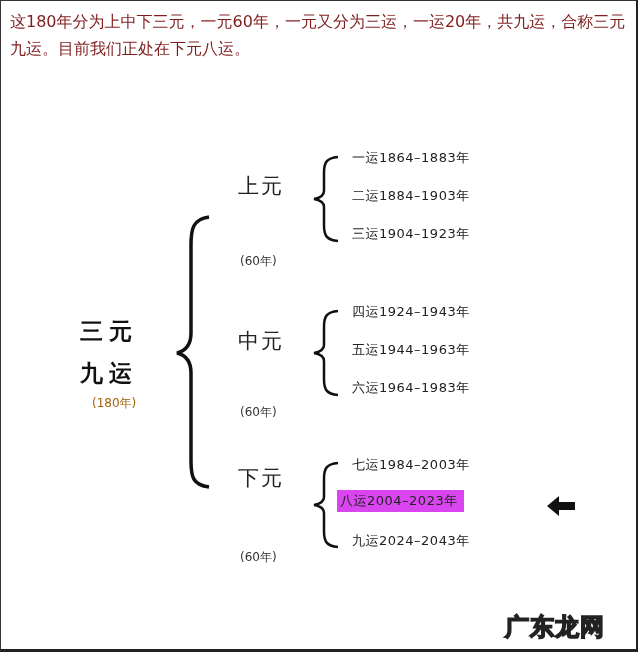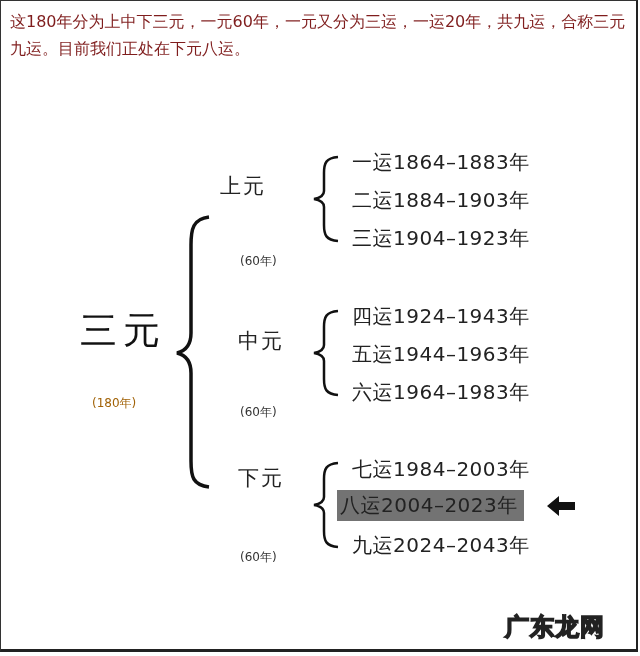--- a/index.html
+++ b/index.html
@@ -1,45 +1,46 @@
 <!DOCTYPE html>
 <html><head>
 <meta charset="utf-8">
 <style>
   html, body { margin:0; padding:0; background:#ffffff; }
   body { width:640px; height:656px; position:relative; overflow:hidden; font-family:"DejaVu Sans", sans-serif; color:#111; }
   .frame { position:absolute; left:0; top:0; width:638px; height:652px; border:1px solid #333; border-right:2px solid #222; border-bottom:3px solid #222; box-sizing:border-box; }
   .intro { position:absolute; left:10px; top:8px; width:620px; font-size:16px; line-height:27px; color:#7f1d1d; }
-  .root-title { position:absolute; left:80px; top:310px; font-size:37px; line-height:42px; letter-spacing:6px; color:#111; font-family:"DejaVu Serif", serif; }
+  .root-title { position:absolute; left:80px; top:310px; font-size:23px; line-height:42px; letter-spacing:6px; color:#111; font-family:"DejaVu Serif", serif;font-weight:bold; }
   .root-sub { position:absolute; left:92px; top:395px; font-size:12px; color:#a16207; }
   .group-title { position:absolute; font-size:21px; color:#222; font-family:"DejaVu Serif", serif; letter-spacing:2px; }
   .group-sub { position:absolute; font-size:12px; color:#333;margin-top:48px; }
-  .row { position:absolute; left:352px; font-size:20px; color:#222; white-space:nowrap; letter-spacing:0.5px; }
-  .row.highlight { background:#737373; padding:2px 6px 2px 3px; left:337px;text-align:center; }
+  .row { position:absolute; left:352px; font-size:13px; color:#222; white-space:nowrap; letter-spacing:0.5px; }
+  .row.highlight { background:#d946ef; padding:2px 6px 2px 3px; left:337px;text-align:center; }
   svg.brace { position:absolute; overflow:visible; }
   .arrow { position:absolute; left:547px; top:496px; width:28px; height:20px; }
   .watermark { position:absolute; left:505px; top:611px; font-size:24px; font-weight:bold; color:#fff; -webkit-text-stroke:1.5px #222; letter-spacing:1px;text-align:right; }
 </style>
 </head>
 <body>
 
 <div class="frame"></div>
 
 <div class="intro">这180年分为上中下三元，一元60年，一元又分为三运，一运20年，共九运，合称三元九运。目前我们正处在下元八运。</div>
 
 <div class="root-title">
   <div>三元</div>
+  <div>九运</div>
 </div>
 <div class="root-sub">(180年)</div>
 
 <svg class="brace" style="left:175px;top:215px" width="40" height="275" viewBox="0 0 40 275">
   <path d="M34 2 C18 4 16 14 16 30 L16 118 C16 130 10 136 2 138 C10 140 16 146 16 158 L16 246 C16 262 18 270 34 272" fill="none" stroke="#111" stroke-width="3.5"></path>
 </svg>
 
-<div class="group-title" style="left:220px;top:172px">上元</div>
+<div class="group-title" style="left:238px;top:172px">上元</div>
 <div class="group-sub" style="left:240px;top:205px">(60年)</div>
 <svg class="brace" style="left:312px;top:155px" width="30" height="88" viewBox="0 0 30 88">
   <path d="M26 2 C14 3 12 8 12 18 L12 36 C12 41 8 43 2 44 C8 45 12 47 12 52 L12 70 C12 80 14 85 26 86" fill="none" stroke="#111" stroke-width="2.5"></path>
 </svg>
 <div class="row" style="top:149px">一运1864–1883年</div>
 <div class="row" style="top:187px">二运1884–1903年</div>
 <div class="row" style="top:225px">三运1904–1923年</div>
 
 <div class="group-title" style="left:238px;top:327px">中元</div>
 <div class="group-sub" style="left:240px;top:356px">(60年)</div>

